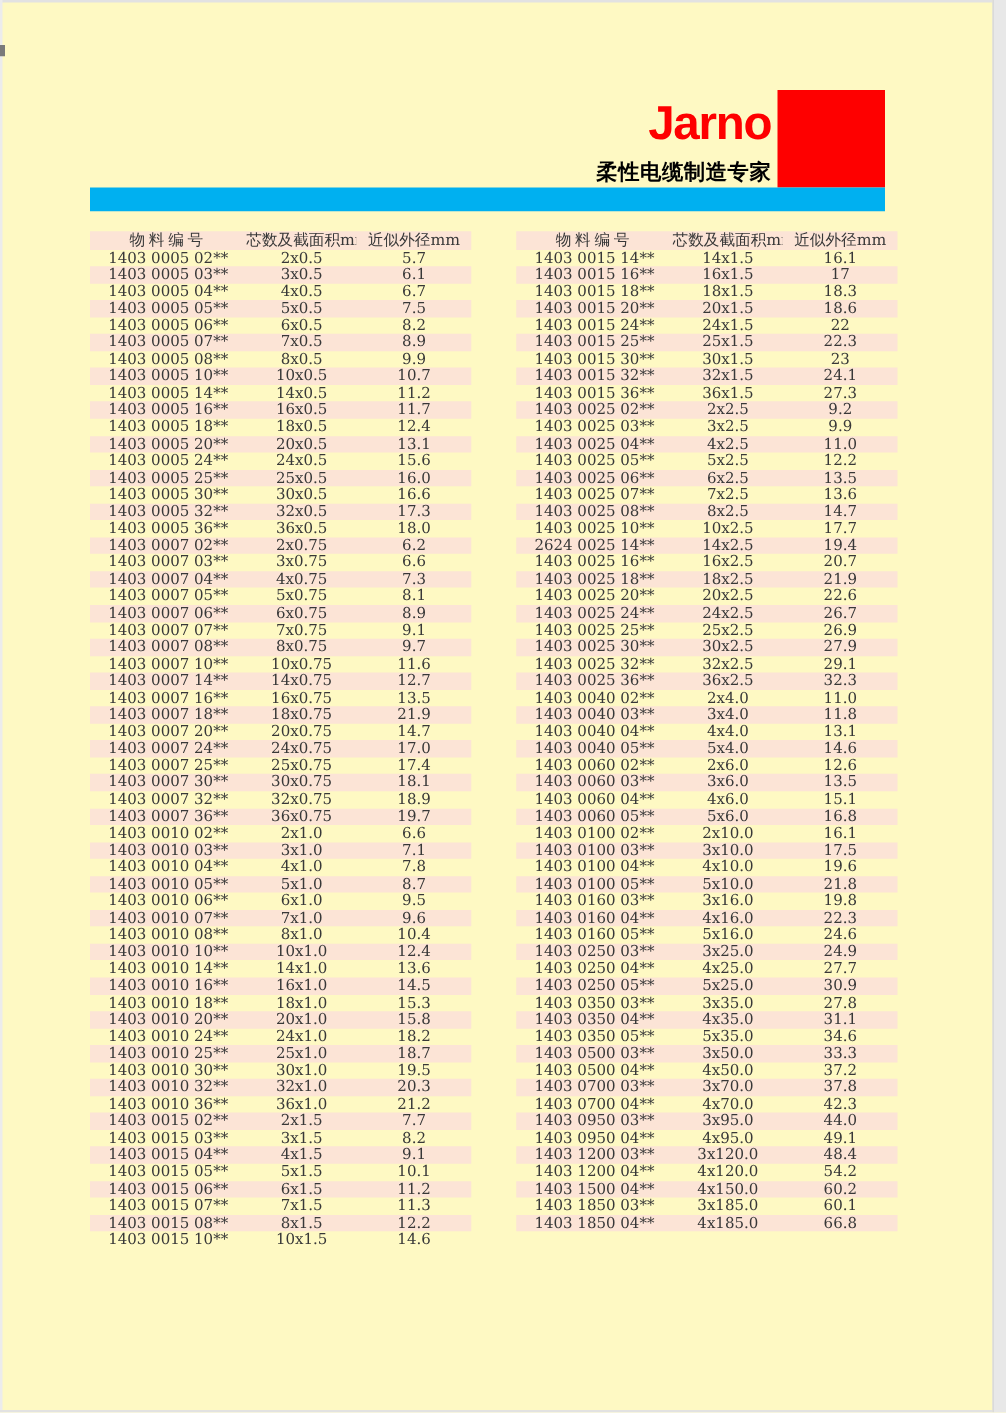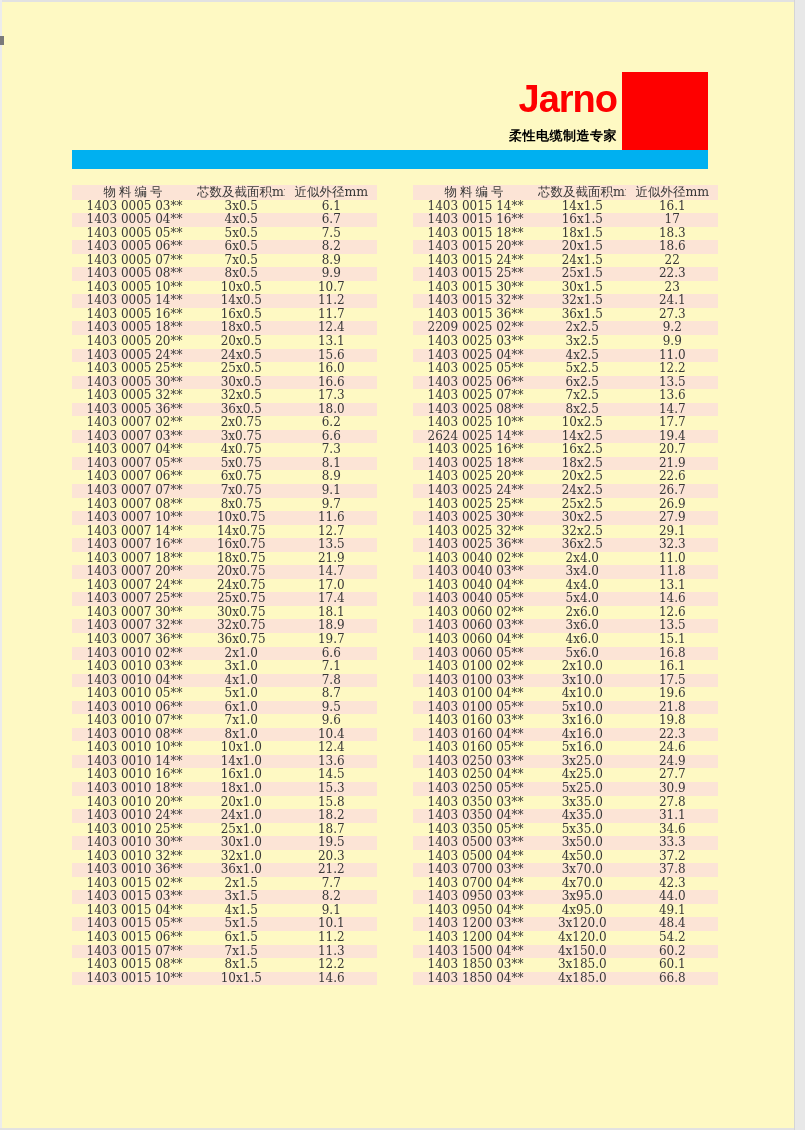--- a/index.html
+++ b/index.html
@@ -18,21 +18,21 @@
   
   .logo{
     position:absolute;right:188px;top:80px;
     font-family:"Liberation Sans","DejaVu Sans",sans-serif;
     font-weight:900;font-size:38px;line-height:1;color:var(--brand-red);
     letter-spacing:-1px;
   }
   .tagline{
     position:absolute;right:188px;top:128px;
     font-family:"Liberation Sans","DejaVu Sans",sans-serif;
-    font-weight:bold;font-size:13px;line-height:1.2;color:#000;
+    font-weight:bold;font-size:17px;line-height:1.2;color:#000;
     letter-spacing:0.5px;
   }
   .red-square{position:absolute;left:622px;top:72px;width:86px;height:78px;background:var(--brand-red);}
   .cyan-bar{position:absolute;left:72px;top:150px;width:636px;height:19px;background:var(--bar-cyan);}
 
   
   .tables{position:absolute;left:72px;top:185px;width:646px;display:flex;gap:36px;}
   .cable-table{width:313px;}
   .row{display:flex;height:13.56px;line-height:13.56px;font-size:12px;white-space:nowrap;}
   .row:nth-child(odd){background:var(--row-peach);}
@@ -70,20 +70,25 @@
   <div class="red-square"></div>
   <div class="cyan-bar"></div>
 
   <div class="tables">
     <div class="cable-table" id="table-left">
       <div class="row head">
         <div class="c c1">物料编号</div>
         <div class="c c2">芯数及截面积mm²</div>
         <div class="c c3">近似外径mm</div>
       </div>
+    <div class="row">
+          <div class="c c1">1403 0005 02**</div>
+          <div class="c c2">2x0.5</div>
+          <div class="c c3">5.7</div>
+        </div>
         <div class="row">
           <div class="c c1">1403 0005 03**</div>
           <div class="c c2">3x0.5</div>
           <div class="c c3">6.1</div>
         </div>
         <div class="row">
           <div class="c c1">1403 0005 04**</div>
           <div class="c c2">4x0.5</div>
           <div class="c c3">6.7</div>
         </div>
@@ -413,21 +418,21 @@
           <div class="c c1">1403 0015 32**</div>
           <div class="c c2">32x1.5</div>
           <div class="c c3">24.1</div>
         </div>
         <div class="row">
           <div class="c c1">1403 0015 36**</div>
           <div class="c c2">36x1.5</div>
           <div class="c c3">27.3</div>
         </div>
         <div class="row">
-          <div class="c c1">2209 0025 02**</div>
+          <div class="c c1">1403 0025 02**</div>
           <div class="c c2">2x2.5</div>
           <div class="c c3">9.2</div>
         </div>
         <div class="row">
           <div class="c c1">1403 0025 03**</div>
           <div class="c c2">3x2.5</div>
           <div class="c c3">9.9</div>
         </div>
         <div class="row">
           <div class="c c1">1403 0025 04**</div>

